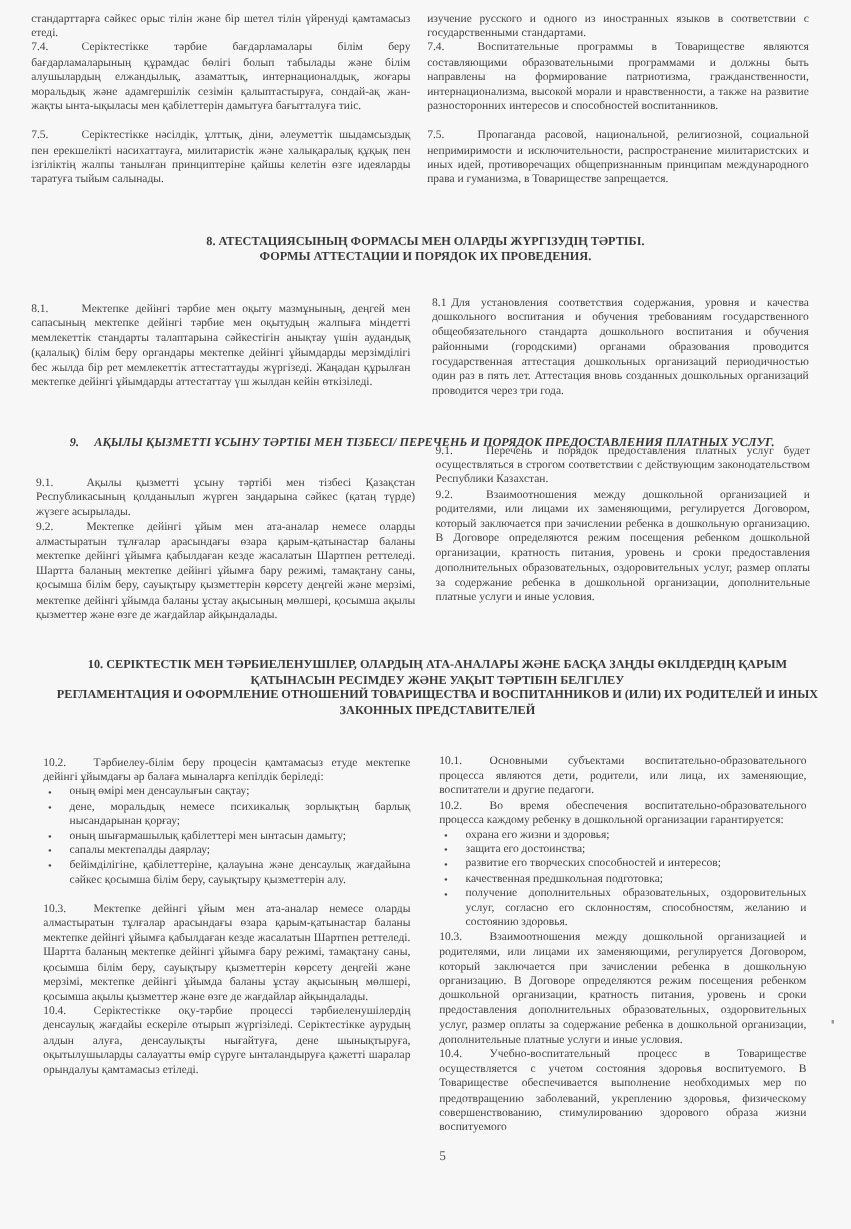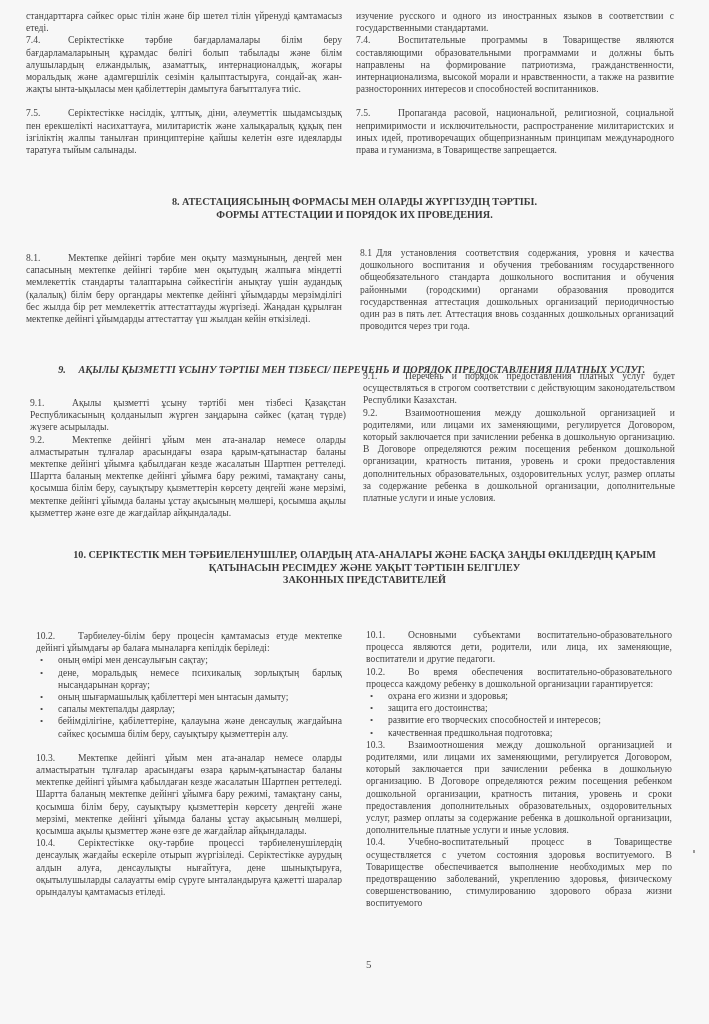--- a/index.html
+++ b/index.html
@@ -81,20 +81,21 @@
     <p><span class="num">9.2.</span><span>Мектепке дейінгі ұйым мен ата-аналар немесе оларды алмастыратын тұлғалар арасындағы өзара қарым-қатынастар баланы мектепке дейінгі ұйымға қабылдаған кезде жасалатын Шартпен реттеледі. Шартта баланың мектепке дейінгі ұйымға бару режимі, тамақтану саны, қосымша білім беру, сауықтыру қызметтерін көрсету деңгейі және мерзімі, мектепке дейінгі ұйымда баланы ұстау ақысының мөлшері, қосымша ақылы қызметтер және өзге де жағдайлар айқындалады.</span></p>
   </div>
   <div class="col" style="left:363px; top:370px; width:312px;">
     <p><span class="num">9.1.</span><span>Перечень и порядок предоставления платных услуг будет осуществляться в строгом соответствии с действующим законодательством Республики Казахстан.</span></p>
     <p><span class="num">9.2.</span><span>Взаимоотношения между дошкольной организацией и родителями, или лицами их заменяющими, регулируется Договором, который заключается при зачислении ребенка в дошкольную организацию. В Договоре определяются режим посещения ребенком дошкольной организации, кратность питания, уровень и сроки предоставления дополнительных образовательных, оздоровительных услуг, размер оплаты за содержание ребенка в дошкольной организации, дополнительные платные услуги и иные условия.</span></p>
   </div>
 
   <div class="heading" style="top:549px; left:20px; width:689px;">
     <div>10. СЕРІКТЕСТІК МЕН ТӘРБИЕЛЕНУШІЛЕР, ОЛАРДЫҢ АТА-АНАЛАРЫ ЖӘНЕ БАСҚА ЗАҢДЫ ӨКІЛДЕРДІҢ ҚАРЫМ</div>
     <div>ҚАТЫНАСЫН РЕСІМДЕУ ЖӘНЕ УАҚЫТ ТӘРТІБІН БЕЛГІЛЕУ</div>
+    <div>РЕГЛАМЕНТАЦИЯ И ОФОРМЛЕНИЕ ОТНОШЕНИЙ  ТОВАРИЩЕСТВА И ВОСПИТАННИКОВ И (ИЛИ) ИХ РОДИТЕЛЕЙ И ИНЫХ</div>
     <div>ЗАКОННЫХ ПРЕДСТАВИТЕЛЕЙ</div>
   </div>
 
   <div class="col" style="left:36px; top:630px; width:306px;">
     <p><span class="num">10.2.</span><span>Тәрбиелеу-білім беру процесін қамтамасыз етуде мектепке дейінгі ұйымдағы әр балаға мыналарға кепілдік беріледі:</span></p>
     <ul class="bullets">
       <li>оның өмірі мен денсаулығын сақтау;</li>
       <li>дене, моральдық немесе психикалық зорлықтың барлық нысандарынан қорғау;</li>
       <li>оның шығармашылық қабілеттері мен ынтасын дамыту;</li>
       <li>сапалы мектепалды даярлау;</li>
@@ -106,20 +107,21 @@
   </div>
 
   <div class="col" style="left:366px; top:629px; width:306px;">
     <p><span class="num">10.1.</span><span>Основными субъектами воспитательно-образовательного процесса являются дети, родители, или лица, их заменяющие, воспитатели и другие педагоги.</span></p>
     <p><span class="num">10.2.</span><span>Во время обеспечения воспитательно-образовательного процесса каждому ребенку в дошкольной организации гарантируется:</span></p>
     <ul class="bullets">
       <li>охрана его жизни и здоровья;</li>
       <li>защита его достоинства;</li>
       <li>развитие его творческих способностей и интересов;</li>
       <li>качественная предшкольная подготовка;</li>
+      <li>получение дополнительных образовательных, оздоровительных услуг, согласно его склонностям, способностям, желанию и состоянию здоровья.</li>
     </ul>
     <p><span class="num">10.3.</span><span>Взаимоотношения между дошкольной организацией и родителями, или лицами их заменяющими, регулируется Договором, который заключается при зачислении ребенка в дошкольную организацию. В Договоре определяются режим посещения ребенком дошкольной организации, кратность питания, уровень и сроки предоставления дополнительных образовательных, оздоровительных услуг, размер оплаты за содержание ребенка в дошкольной организации, дополнительные платные услуги и иные условия.</span></p>
     <p><span class="num">10.4.</span><span>Учебно-воспитательный процесс в Товариществе осуществляется с учетом состояния здоровья воспитуемого. В Товариществе обеспечивается выполнение необходимых мер по предотвращению заболеваний, укреплению здоровья, физическому совершенствованию, стимулированию здорового образа жизни воспитуемого</span></p>
   </div>
 
   <div class="pagenum">5</div>
 
   <div class="speck" style="left:693px; top:850px;"></div>
 </div>
 

